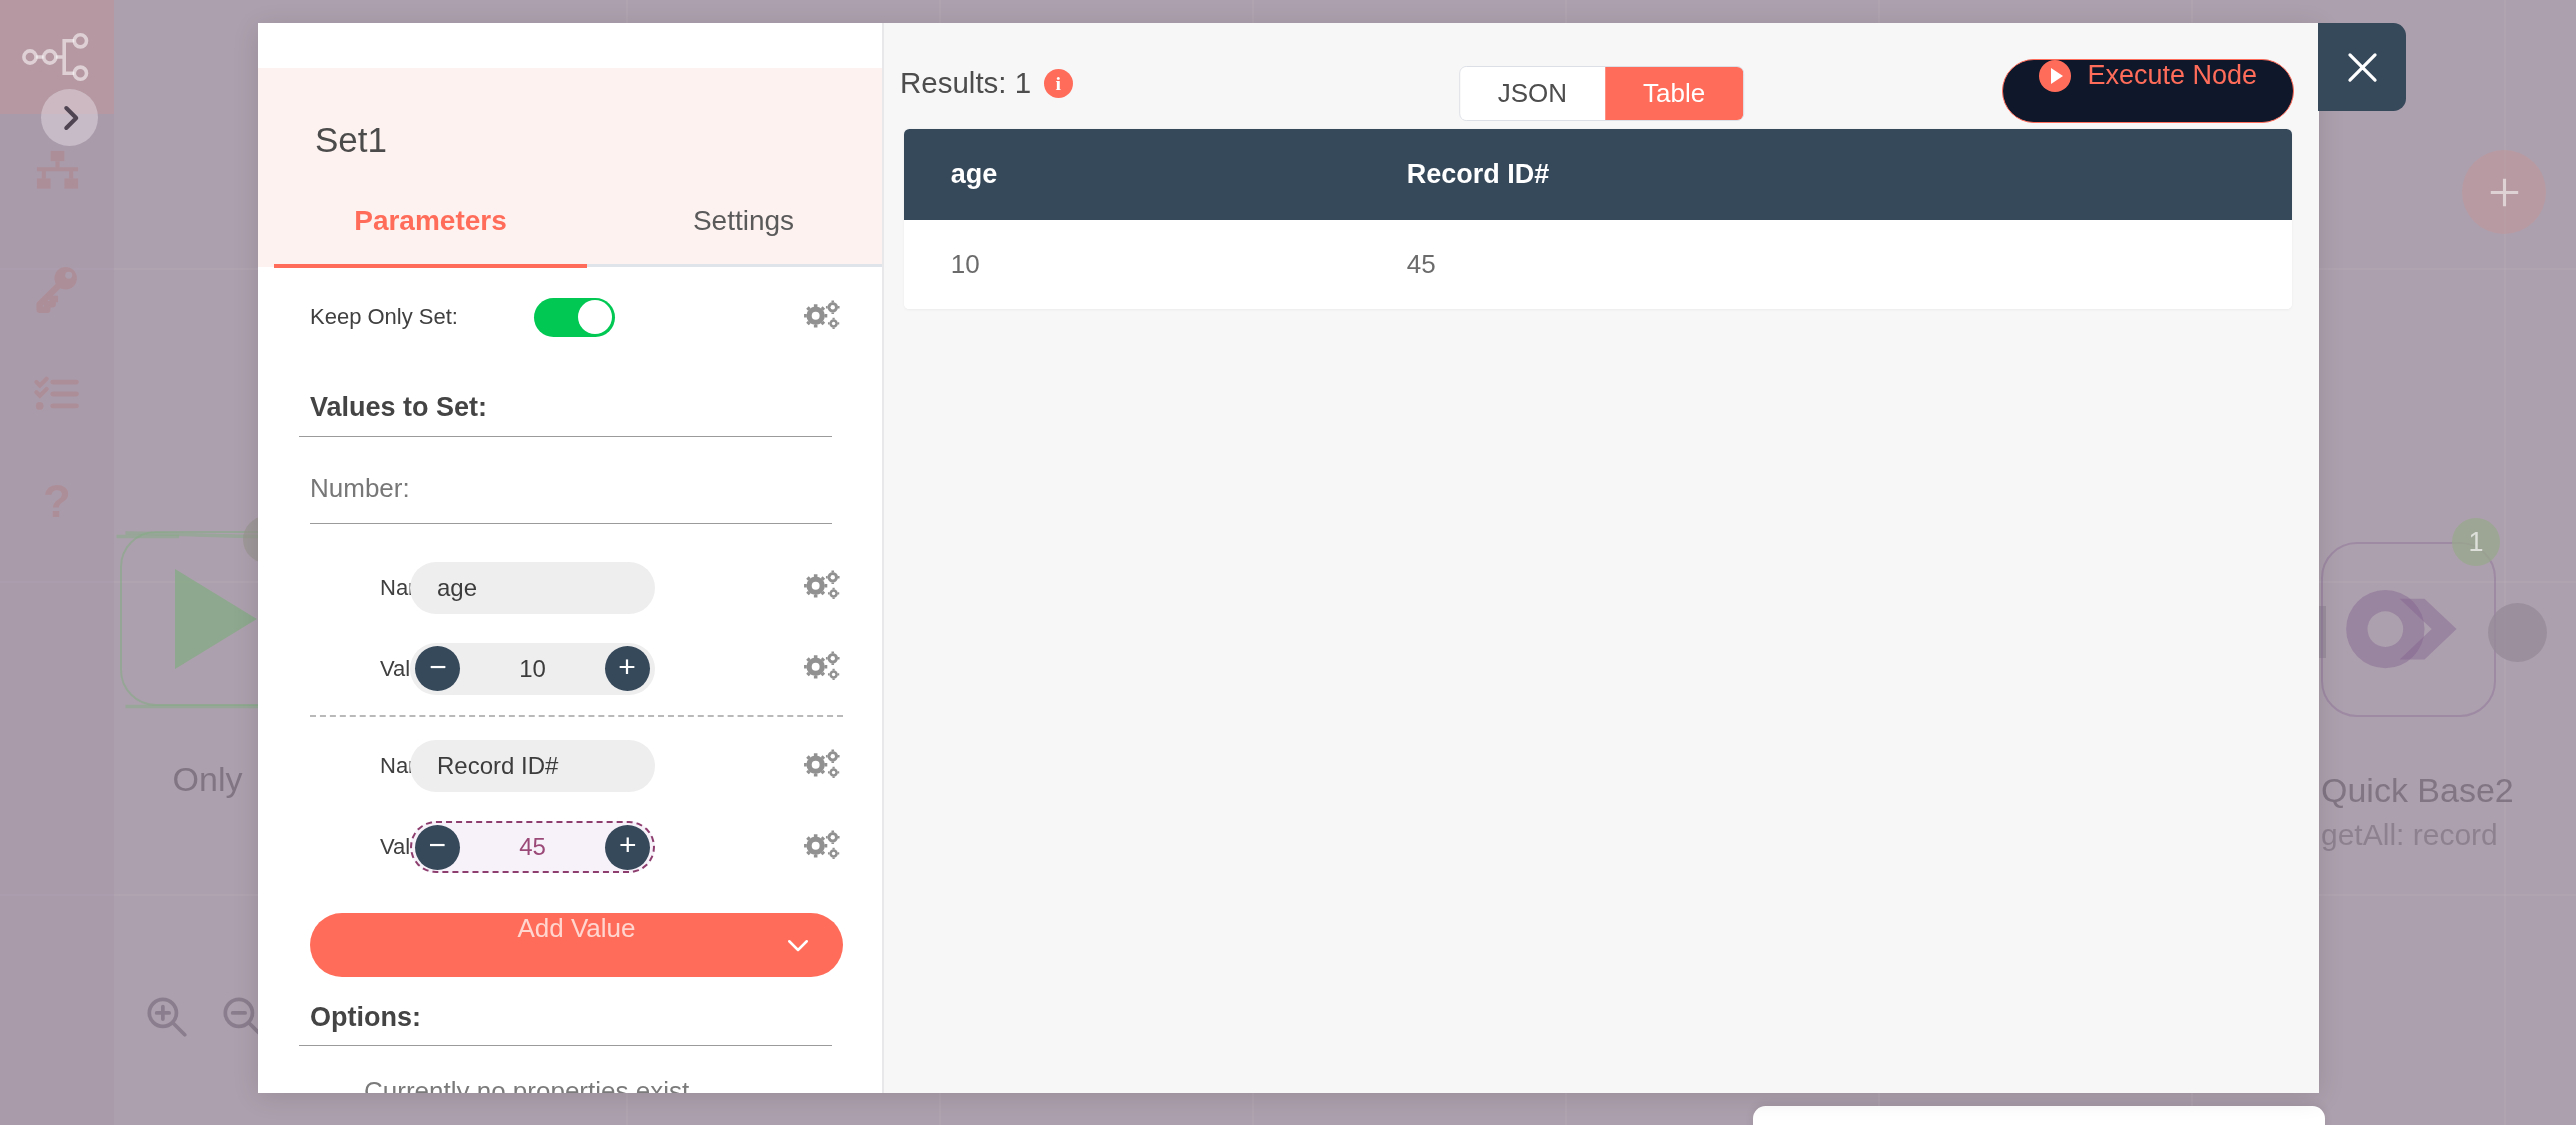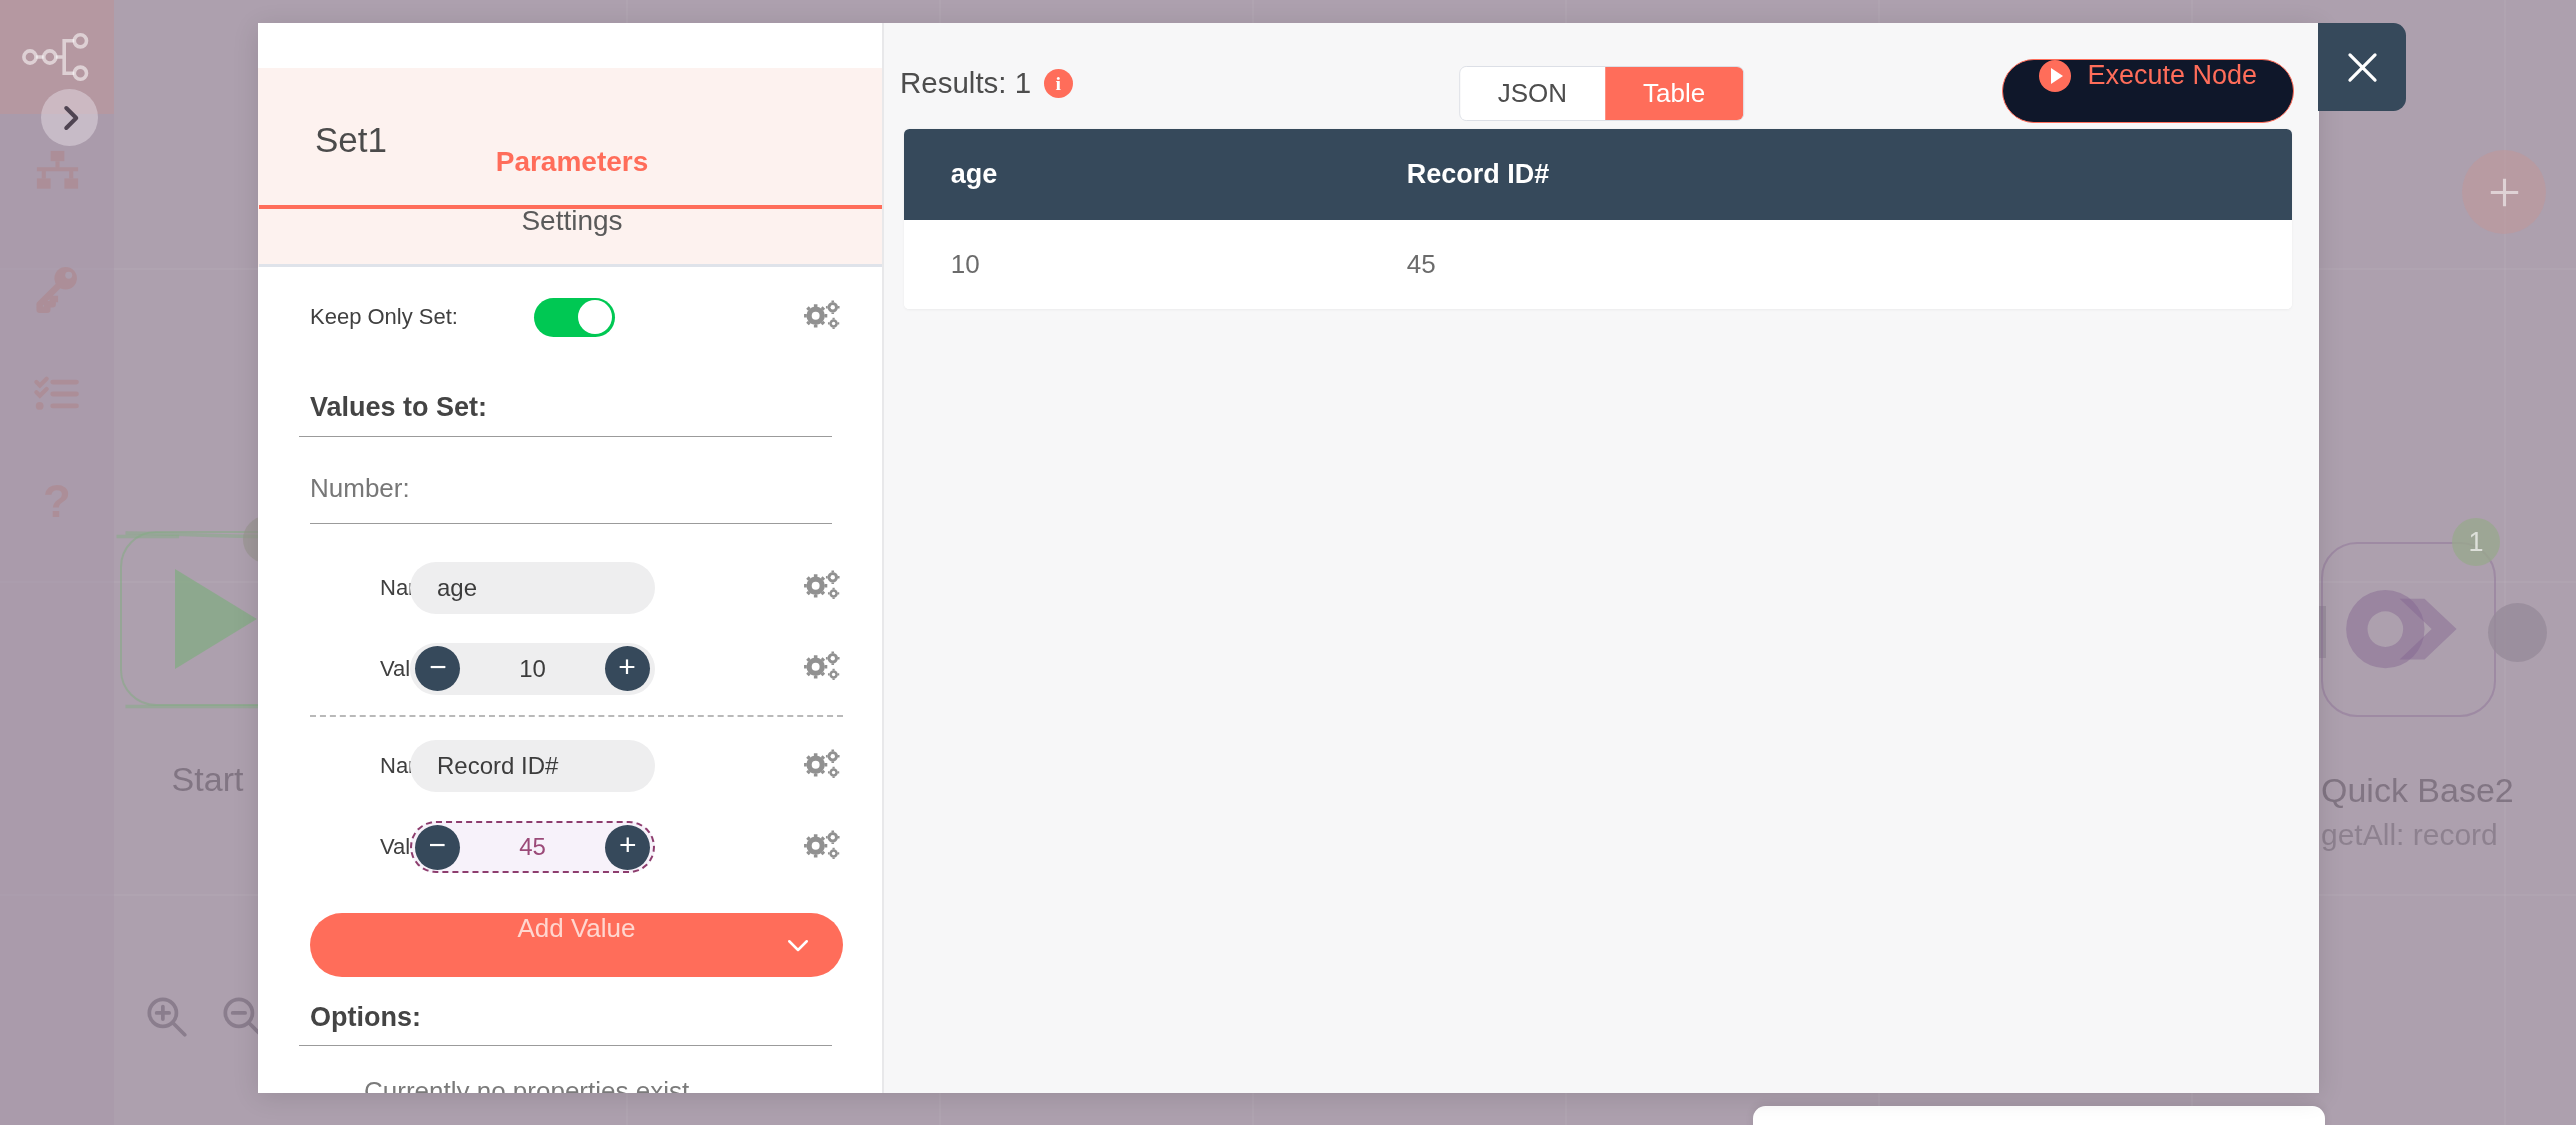--- a/index.html
+++ b/index.html
@@ -136,24 +136,23 @@
     height: 199px;
     position: relative;
     flex: none;
     margin-top: 45px;
   }
   #node-title {
     position: absolute; left: 57px; top: 52px;
     font-size: 35px; color: #4b4b4b;
   }
   #tabs {
-    position: absolute; left: 1px; bottom: 0; width: 100%;
+    position: absolute; left: 16px; bottom: 0; width: 100%;
     display: flex;
     border-bottom: 3.6px solid #dfe3ea;
-    flex-direction: column;
   }
   .tab {
     flex: 1 1 0;
     text-align: center;
     padding-bottom: 27px;
     font-size: 28px;
     color: #5a5a5a;
     cursor: pointer;
     position: relative;
   }
@@ -389,21 +388,21 @@
 
   <div id="plus-node">
     <svg width="47" height="47" viewBox="0 0 24 24">
       <path d="M12 5v14M5 12h14" stroke="rgba(255,255,255,0.55)" stroke-width="1.6" fill="none"></path>
     </svg>
   </div>
 
   <div id="node-start">
     <div id="node-start-play"></div>
   </div>
-  <div class="node-label" style="left:120px;top:760px;width:175px">Start</div>
+  <div class="node-label" style="left:120px;top:760px;width:175px">Only</div>
   <div id="conn-dot"></div>
 
   <div id="node-qb-in"></div>
   <div id="node-qb">
     <svg width="125" height="98" viewBox="0 0 70 55">
       <path d="M22 5 A22 22 0 1 0 22 49 A22 22 0 1 0 22 5 Z M22 17 A10 10 0 1 1 22 37 A10 10 0 1 1 22 17 Z" fill="rgba(130,100,145,0.45)"></path>
       <path d="M30 44 L44 44 L62 27 L44 10 L30 10 L48 27 Z" fill="rgba(130,100,145,0.45)"></path>
     </svg>
   </div>
   <div id="node-qb-out"></div>

